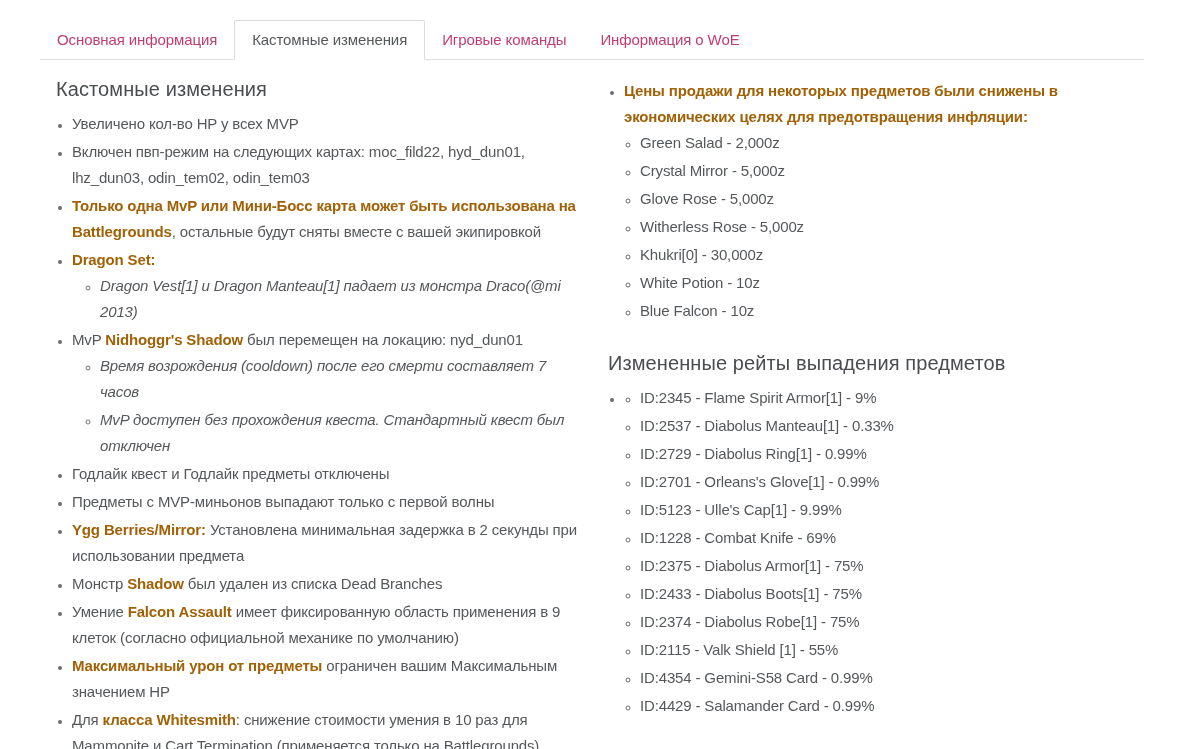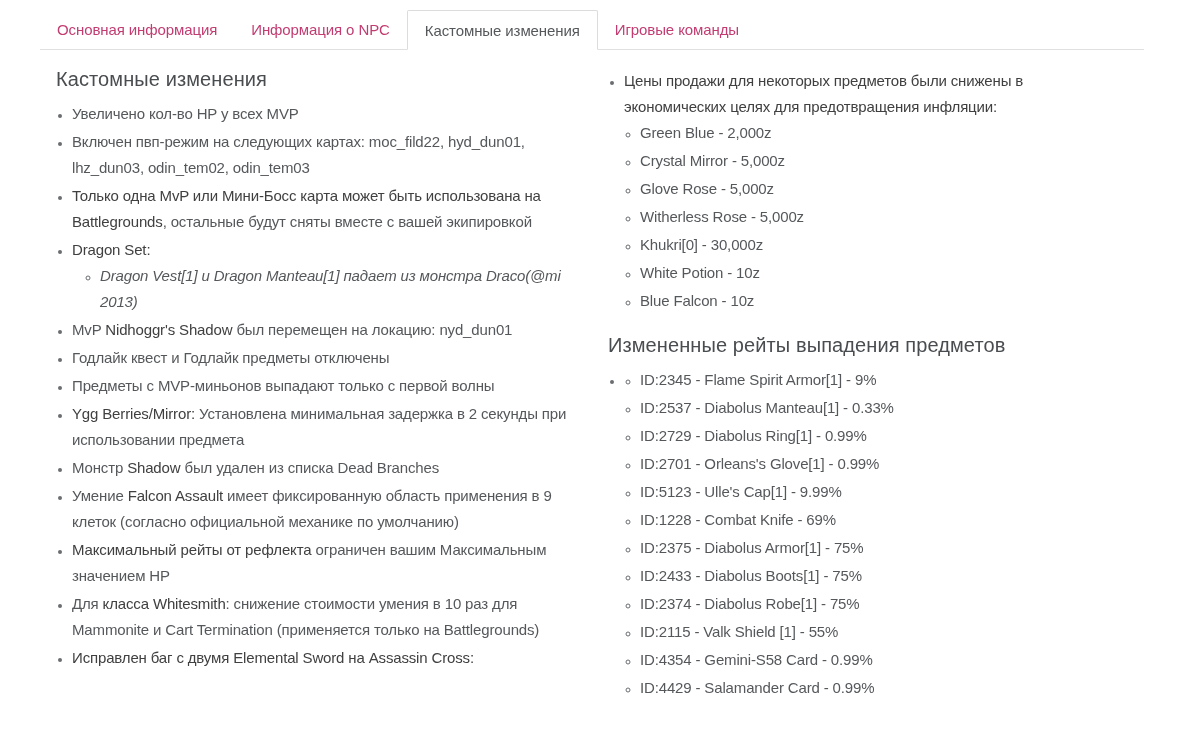--- a/index.html
+++ b/index.html
@@ -7,23 +7,23 @@
   body {
     width: 1184px; height: 749px; overflow: hidden;
     background: #ffffff;
     font-family: "Liberation Sans", "DejaVu Sans", sans-serif;
     color: var(--text, #55585b);
   }
   .page { padding: 0 40px; }
 
   
   .tabs {
-    display: flex; align-items: flex-end;
+    display: flex; align-items: center;
     border-bottom: 1px solid var(--border, #e0e0e0);
-    padding-top: 9px;
+    padding-top: 19px;
   }
   .tab {
     display: flex; align-items: center;
     height: 40px; padding: 0 17px;
     font-size: 15px; letter-spacing: -0.1px;
     color: var(--pink, #c23c72);
     cursor: pointer; white-space: nowrap;
   }
   .tab.active {
     color: var(--text, #55585b);
@@ -38,79 +38,82 @@
   .content { display: flex; gap: 28px; padding: 18px 16px 0; }
   .col-left  { width: 524px; flex: none; }
   .col-right { flex: 1; min-width: 0; }
 
   h2 {
     margin: 0 0 10px;
     font-size: 20px; font-weight: 400;
     color: var(--heading, #4a4d50);
     letter-spacing: 0.1px;
   }
-  .col-right .section + .section h2 { margin-top: 20px; }
+  .col-right .section + .section h2 { margin-top: 28px; }
 
   ul {
     margin: 0; padding: 0 0 0 16px;
     font-size: 15px; line-height: 26px;
     letter-spacing: -0.15px;
     list-style: disc;
   }
   ul ul { list-style: circle; }
   .col-left  ul ul { padding-left: 28px; font-style: italic; }
   .col-right ul ul { padding-left: 16px; }
   li { margin: 0 0 2px; }
   li::marker { color: #6a6e71; font-size: 12px; }
-  .b { font-weight: 400; color: #404040; }
+  .b { font-weight: 700; color: #a16207; }
 </style>
 </head>
 <body>
 
 <div class="page">
 
   <div class="tabs">
       <div class="tab">Основная информация</div>
-      <div class="tab">Информация о NPC</div>
       <div class="tab active">Кастомные изменения</div>
       <div class="tab">Игровые команды</div>
+      <div class="tab">Информация о WoE</div>
     </div>
 
   <div class="content">
 
     <div class="col-left">
       <h2>Кастомные изменения</h2>
       <div>
           <ul>
             <li><span>Увеличено кол-во HP у всех MVP</span></li>
             <li><span>Включен пвп-режим на следующих картах: moc_fild22, hyd_dun01, lhz_dun03, odin_tem02, odin_tem03</span></li>
             <li><span class="b">Только одна MvP или Мини-Босс карта может быть использована на Battlegrounds</span><span>, остальные будут сняты вместе с вашей экипировкой</span></li>
             <li><span class="b">Dragon Set:</span><ul>
                 <li><span>Dragon Vest[1] и Dragon Manteau[1] падает из монстра Draco(@mi 2013)</span></li>
               </ul></li>
-            <li><span>MvP </span><span class="b">Nidhoggr's Shadow</span><span> был перемещен на локацию: nyd_dun01</span></li>
+            <li><span>MvP </span><span class="b">Nidhoggr's Shadow</span><span> был перемещен на локацию: nyd_dun01</span><ul>
+                <li><span>Время возрождения (cooldown) после его смерти составляет 7 часов</span></li>
+                <li><span>MvP доступен без прохождения квеста. Стандартный квест был отключен</span></li>
+              </ul></li>
             <li><span>Годлайк квест и Годлайк предметы отключены</span></li>
             <li><span>Предметы с MVP-миньонов выпадают только с первой волны</span></li>
             <li><span class="b">Ygg Berries/Mirror:</span><span> Установлена минимальная задержка в 2 секунды при использовании предмета</span></li>
             <li><span>Монстр </span><span class="b">Shadow</span><span> был удален из списка Dead Branches</span></li>
             <li><span>Умение </span><span class="b">Falcon Assault</span><span> имеет фиксированную область применения в 9 клеток (согласно официальной механике по умолчанию)</span></li>
-            <li><span class="b">Максимальный рейты от рефлекта</span><span> ограничен вашим Максимальным значением HP</span></li>
+            <li><span class="b">Максимальный урон от предметы</span><span> ограничен вашим Максимальным значением HP</span></li>
             <li><span>Для </span><span class="b">класса Whitesmith</span><span>: снижение стоимости умения в 10 раз для Mammonite и Cart Termination (применяется только на Battlegrounds)</span></li>
             <li><span class="b">Исправлен баг с двумя Elemental Sword на Assassin Cross:</span></li>
           </ul>
         </div>
     </div>
 
     <div class="col-right">
 
       <div class="section">
         <div>
             <ul>
               <li><span class="b">Цены продажи для некоторых предметов были снижены в экономических целях для предотвращения инфляции:</span><ul>
-                  <li><span>Green Blue - 2,000z</span></li>
+                  <li><span>Green Salad - 2,000z</span></li>
                   <li><span>Crystal Mirror - 5,000z</span></li>
                   <li><span>Glove Rose - 5,000z</span></li>
                   <li><span>Witherless Rose - 5,000z</span></li>
                   <li><span>Khukri[0] - 30,000z</span></li>
                   <li><span>White Potion - 10z</span></li>
                   <li><span>Blue Falcon - 10z</span></li>
                 </ul></li>
             </ul>
           </div>
       </div>

